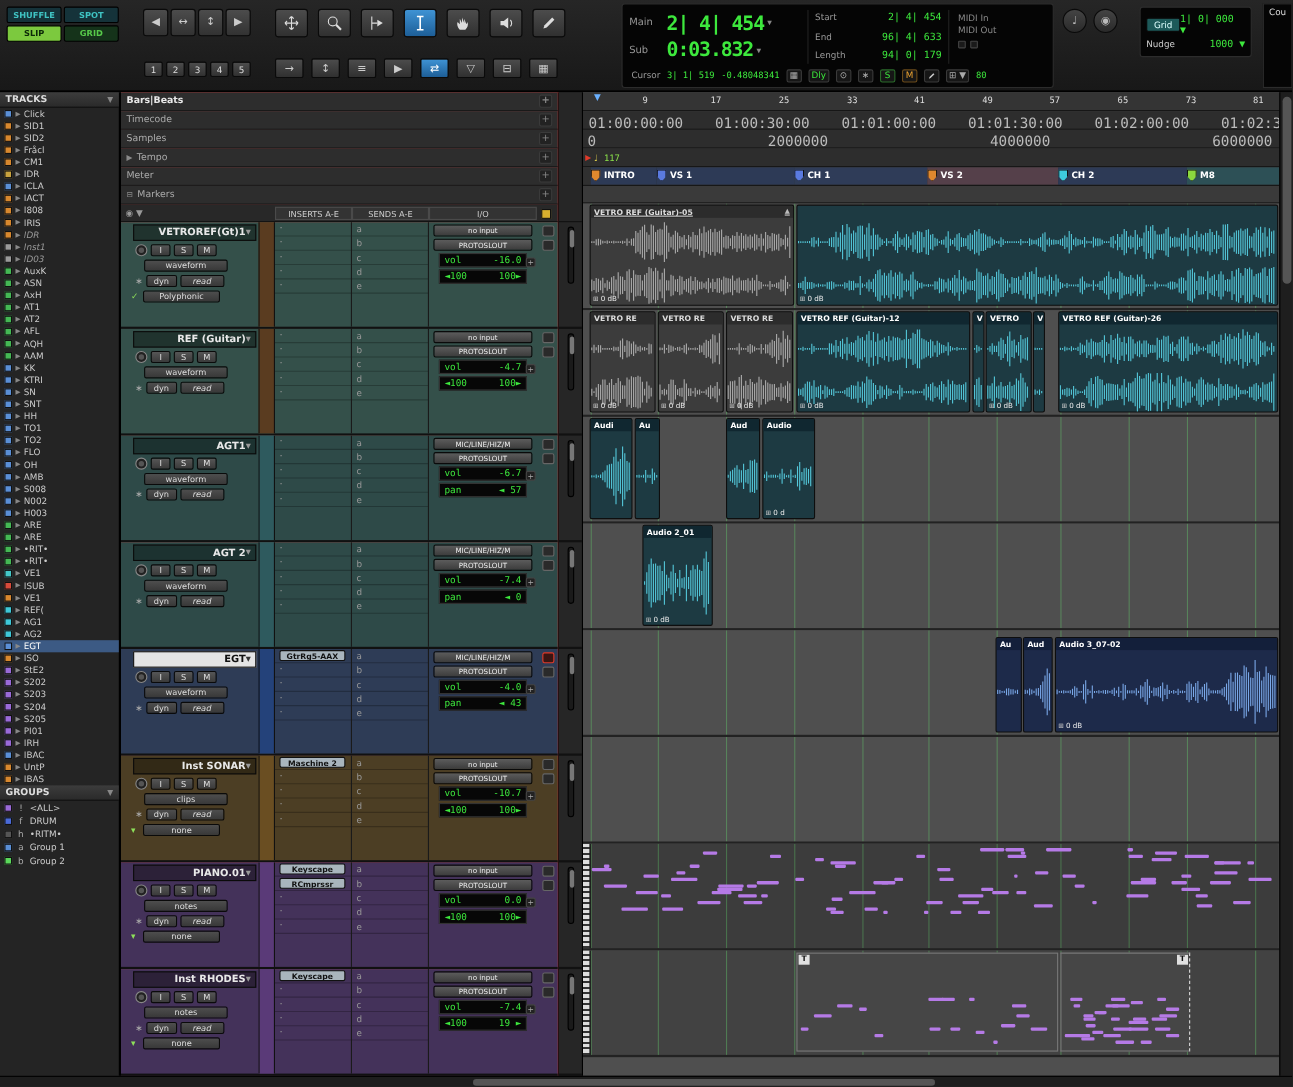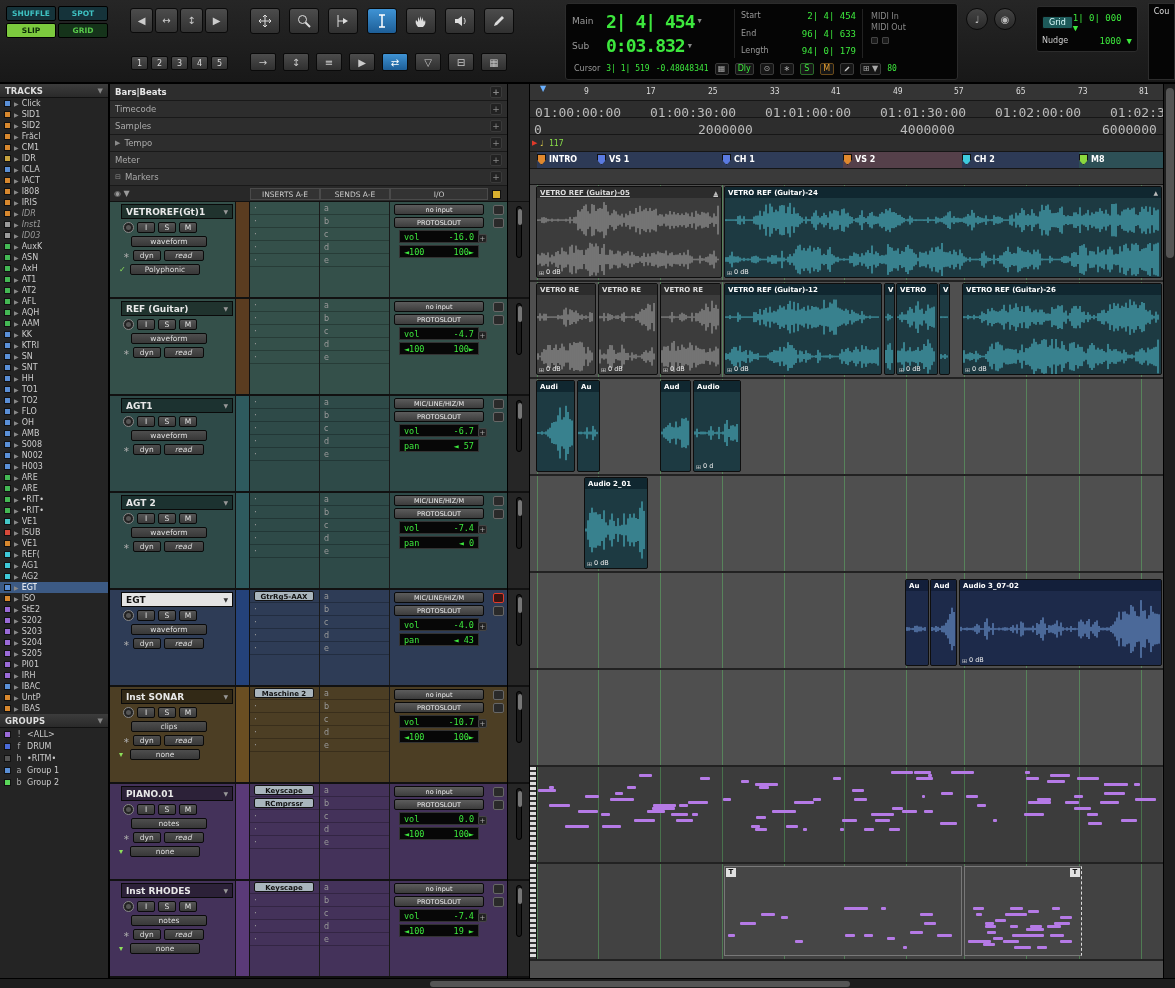--- a/index.html
+++ b/index.html
@@ -68,21 +68,21 @@
 .rlab .plus{margin-left:auto;color:#888;font-size:9px;width:12px;height:12px;border:1px solid #3a3a3a;border-radius:2px;display:flex;align-items:center;justify-content:center;background:#222}
 .rlab .pre{color:#8a8a8a;font-size:7px}
 .col-heads{height:16px;position:relative;background:#282828;border-bottom:1px solid #111;flex:none}
 .colh{position:absolute;top:2px;height:12px;border:1px solid #4a4a4a;background:#333;font-size:7.5px;color:#ccc;text-align:center;line-height:11px}
 .yellowdot{position:absolute;left:382px;top:4px;width:9px;height:9px;background:#d8b02e;border:1px solid #111}
 .ch-ic{position:absolute;left:4px;top:3px;font-size:8px;color:#999}
 
 
 .strip{height:97px;position:relative;border-bottom:2px solid #111;display:flex}
 .sc{width:125px;position:relative;flex:none;padding:1px 0 0 3px}
-.tname{height:15px;margin:1px 2px 0 8px;border:1px solid #0a0a0a;display:flex;align-items:center;justify-content:space-between;padding:0 4px;font-size:9px;font-weight:bold;color:#e8e8e8}
+.tname{height:15px;margin:1px 2px 0 8px;border:1px solid #0a0a0a;display:flex;align-items:center;justify-content:flex-end;padding:0 4px;font-size:9px;font-weight:bold;color:#e8e8e8}
 .tname.selname{color:#111}
 .ncaret{font-size:6px;color:#999}
 .selname .ncaret{color:#333}
 .btnrow{display:flex;gap:3px;margin:3px 0 0 10px;align-items:center}
 .recbtn{width:11px;height:11px;border-radius:50%;background:#222;border:1px solid #888;position:relative}
 .recbtn::after{content:"";position:absolute;left:2px;top:2px;width:5px;height:5px;border-radius:50%;background:#555}
 .tbtn{width:18px;height:11px;background:linear-gradient(#565656,#3a3a3a);border:1px solid #0a0a0a;border-radius:2px;font-size:7.5px;color:#e0e0e0;display:flex;align-items:center;justify-content:center}
 .viewbtn{width:76px;height:11px;margin:3px 0 0 18px;background:linear-gradient(#4e4e4e,#383838);border:1px solid #0a0a0a;border-radius:2px;font-size:7.5px;color:#ddd;text-align:center;line-height:10px}
 .dynrow{display:flex;gap:3px;margin:3px 0 0 10px;align-items:center}
 .staricon{font-size:8px;color:#aaa}
@@ -1411,24 +1411,20 @@
               </div>
               <svg class="wave" width="184" height="82">
                 <path d="M1 21.3L1 23.0M3 21.3L3 22.9M5 19.4L5 24.9M7 19.1L7 25.2M9 19.8L9 24.5M11 20.9L11 23.4M13 21.3L13 22.9M15 20.6L15 23.7M17 21.3L17 22.9M19 21.3L19 22.9M21 20.8L21 23.4M23 21.3L23 22.9M25 21.3L25 22.9M27 21.3L27 22.9M29 20.8L29 23.5M31 21.3L31 22.9M33 18.9L33 25.4M35 21.3L35 22.9M37 19.1L37 25.2M39 18.7L39 25.6M41 12.0L41 32.3M43 13.5L43 30.8M45 11.1L45 33.2M47 7.9L47 36.3M49 6.4L49 37.8M51 13.2L51 31.1M53 15.5L53 28.7M55 6.1L55 38.2M57 6.9L57 37.4M59 13.0L59 31.2M61 10.8L61 33.5M63 10.0L63 34.3M65 10.7L65 33.5M67 4.1L67 40.2M69 7.0L69 37.3M71 13.5L71 30.8M73 17.2L73 27.1M75 15.3L75 28.9M77 11.8L77 32.5M79 13.3L79 31.0M81 16.5L81 27.8M83 17.6L83 26.7M85 15.7L85 28.6M87 19.4L87 24.9M89 15.6L89 28.7M91 17.2L91 27.1M93 12.9L93 31.3M95 15.6L95 28.7M97 15.8L97 28.5M99 10.0L99 34.3M101 14.1L101 30.2M103 7.8L103 36.4M105 13.2L105 31.0M107 11.6L107 32.7M109 10.2L109 34.1M111 13.1L111 31.2M113 9.9L113 34.4M115 12.9L115 31.4M117 11.8L117 32.4M119 10.7L119 33.6M121 17.4L121 26.9M123 16.1L123 28.2M125 16.5L125 27.8M127 18.6L127 25.7M129 15.8L129 28.5M131 16.6L131 27.7M133 13.0L133 31.2M135 16.4L135 27.9M137 13.9L137 30.4M139 16.4L139 27.9M141 15.0L141 29.3M143 17.1L143 27.2M145 15.5L145 28.7M147 17.0L147 27.2M149 14.4L149 29.9M151 15.5L151 28.8M153 18.3L153 26.0M155 14.4L155 29.9M157 18.9L157 25.4M159 12.8L159 31.5M161 15.7L161 28.6M163 16.8L163 27.5M165 13.9L165 30.4M167 14.5L167 29.7M169 15.4L169 28.9M171 14.4L171 29.9M173 18.3L173 26.0M175 19.5L175 24.8M177 15.4L177 28.8M179 18.2L179 26.1M181 7.7L181 36.5M1 56.2L1 66.8M3 57.4L3 65.6M5 54.8L5 68.2M7 55.5L7 67.5M9 57.1L9 65.9M11 54.4L11 68.6M13 59.4L13 63.6M15 56.7L15 66.3M17 58.2L17 64.8M19 54.1L19 68.9M21 53.0L21 70.0M23 56.2L23 66.8M25 49.6L25 73.4M27 53.2L27 69.8M29 53.7L29 69.3M31 56.5L31 66.5M33 48.5L33 74.5M35 46.8L35 76.2M37 54.8L37 68.2M39 47.6L39 75.4M41 51.5L41 71.5M43 52.1L43 70.9M45 51.9L45 71.1M47 57.0L47 66.0M49 51.7L49 71.3M51 50.2L51 72.8M53 44.8L53 78.2M55 45.8L55 77.2M57 48.6L57 74.4M59 45.4L59 77.6M61 48.2L61 74.8M63 56.0L63 67.0M65 49.9L65 73.1M67 46.0L67 77.0M69 56.8L69 66.2M71 56.9L71 66.1M73 51.7L73 71.3M75 52.6L75 70.4M77 56.2L77 66.8M79 55.6L79 67.4M81 52.7L81 70.3M83 53.5L83 69.5M85 57.5L85 65.5M87 55.7L87 67.3M89 54.9L89 68.1M91 53.2L91 69.8M93 57.4L93 65.6M95 53.9L95 69.1M97 56.7L97 66.3M99 58.1L99 64.9M101 58.0L101 65.0M103 59.4L103 63.6M105 58.0L105 65.0M107 54.8L107 68.2M109 58.9L109 64.1M111 55.5L111 67.5M113 58.3L113 64.7M115 55.0L115 68.0M117 54.7L117 68.3M119 56.3L119 66.7M121 53.3L121 69.7M123 54.5L123 68.5M125 55.0L125 68.0M127 55.3L127 67.7M129 52.5L129 70.5M131 57.3L131 65.7M133 55.2L133 67.8M135 54.3L135 68.7M137 57.1L137 65.9M139 56.7L139 66.3M141 56.6L141 66.4M143 55.0L143 68.0M145 57.2L145 65.8M147 54.4L147 68.6M149 56.7L149 66.3M151 51.8L151 71.2M153 57.5L153 65.5M155 58.4L155 64.6M157 60.7L157 62.3M159 60.7L159 62.3M161 60.6L161 62.4M163 57.5L163 65.5M165 60.1L165 62.9M167 60.4L167 62.6M169 59.1L169 63.9M171 58.5L171 64.5M173 55.8L173 67.2M175 56.3L175 66.7M177 52.6L177 70.4M179 58.4L179 64.6M181 60.7L181 62.3" stroke="#ababab" stroke-width="1" fill="none"></path>
               </svg>
               <div class="clip-gain">
                 <span class="gicon">⊞</span>
                 <span>0 dB</span>
               </div>
             </div>
             <div class="clip teal" style="left: 194px; width: 438px;">
-              <div class="clip-name">
-                <span>VETRO REF (Guitar)-24</span>
-                <span class="metic">▲</span>
-              </div>
               <svg class="wave" width="436" height="82">
                 <path d="M1 21.2L1 23.1M3 21.3L3 22.9M5 21.3L5 22.9M7 21.3L7 22.9M9 21.3L9 22.9M11 21.2L11 23.1M13 18.1L13 26.2M15 17.5L15 26.8M17 20.7L17 23.6M19 18.2L19 26.1M21 21.3L21 22.9M23 21.3L23 22.9M25 21.3L25 22.9M27 21.3L27 23.0M29 18.6L29 25.7M31 17.7L31 26.6M33 17.5L33 26.8M35 12.7L35 31.6M37 17.9L37 26.4M39 13.4L39 30.9M41 6.6L41 37.7M43 15.4L43 28.9M45 5.6L45 38.7M47 8.6L47 35.7M49 14.2L49 30.1M51 11.6L51 32.7M53 13.3L53 31.0M55 7.7L55 36.5M57 7.0L57 37.3M59 7.3L59 37.0M61 15.2L61 29.1M63 8.8L63 35.5M65 4.9L65 39.3M67 16.0L67 28.3M69 9.4L69 34.9M71 15.5L71 28.8M73 15.2L73 29.1M75 18.0L75 26.3M77 19.4L77 24.8M79 21.3L79 22.9M81 18.6L81 25.7M83 21.0L83 23.2M85 21.2L85 23.1M87 18.4L87 25.9M89 14.7L89 29.6M91 12.3L91 32.0M93 17.8L93 26.5M95 19.6L95 24.7M97 18.0L97 26.3M99 14.8L99 29.4M101 17.0L101 27.3M103 19.4L103 24.9M105 13.3L105 31.0M107 15.4L107 28.8M109 12.1L109 32.2M111 12.5L111 31.8M113 13.1L113 31.2M115 17.4L115 26.9M117 11.2L117 33.1M119 10.5L119 33.8M121 15.5L121 28.7M123 14.7L123 29.6M125 18.2L125 26.1M127 19.0L127 25.3M129 21.3L129 22.9M131 20.1L131 24.2M133 19.7L133 24.6M135 17.0L135 27.3M137 12.3L137 32.0M139 19.0L139 25.3M141 20.2L141 24.0M143 18.2L143 26.1M145 15.0L145 29.3M147 13.9L147 30.4M149 17.7L149 26.6M151 18.3L151 26.0M153 18.7L153 25.6M155 15.8L155 28.5M157 14.1L157 30.2M159 15.4L159 28.9M161 11.1L161 33.2M163 12.5L163 31.8M165 10.1L165 34.2M167 14.2L167 30.1M169 14.0L169 30.2M171 15.1L171 29.2M173 17.0L173 27.3M175 16.8L175 27.5M177 18.9L177 25.4M179 20.0L179 24.3M181 21.3L181 22.9M183 20.8L183 23.5M185 17.7L185 26.6M187 19.6L187 24.7M189 21.3L189 22.9M191 21.2L191 23.1M193 21.3L193 22.9M195 21.3L195 22.9M197 21.3L197 22.9M199 21.3L199 23.0M201 21.3L201 22.9M203 19.3L203 24.9M205 21.2L205 23.1M207 21.3L207 22.9M209 21.3L209 23.0M211 18.7L211 25.6M213 19.7L213 24.6M215 20.5L215 23.8M217 20.0L217 24.3M219 18.5L219 25.8M221 17.5L221 26.8M223 14.3L223 30.0M225 13.2L225 31.1M227 19.8L227 24.5M229 18.2L229 26.0M231 19.9L231 24.4M233 19.7L233 24.6M235 20.2L235 24.1M237 20.4L237 23.9M239 19.4L239 24.9M241 18.6L241 25.7M243 16.0L243 28.3M245 17.6L245 26.7M247 11.9L247 32.4M249 14.8L249 29.5M251 19.6L251 24.7M253 18.0L253 26.2M255 19.2L255 25.1M257 19.8L257 24.5M259 20.3L259 23.9M261 17.4L261 26.9M263 20.9L263 23.4M265 21.3L265 22.9M267 21.0L267 23.3M269 17.2L269 27.0M271 18.9L271 25.4M273 18.5L273 25.8M275 18.8L275 25.4M277 19.9L277 24.3M279 21.3L279 22.9M281 21.3L281 22.9M283 21.3L283 22.9M285 17.5L285 26.7M287 16.6L287 27.7M289 20.6L289 23.7M291 14.7L291 29.6M293 17.4L293 26.8M295 15.0L295 29.3M297 10.2L297 34.1M299 12.1L299 32.2M301 17.3L301 27.0M303 16.0L303 28.3M305 17.4L305 26.9M307 11.2L307 33.1M309 15.2L309 29.1M311 17.8L311 26.5M313 18.5L313 25.7M315 13.4L315 30.9M317 6.8L317 37.5M319 12.0L319 32.2M321 7.8L321 36.5M323 6.5L323 37.7M325 11.8L325 32.5M327 15.2L327 29.1M329 15.1L329 29.2M331 14.9L331 29.4M333 14.3L333 30.0M335 10.1L335 34.2M337 8.6L337 35.7M339 17.0L339 27.3M341 18.3L341 26.0M343 17.3L343 27.0M345 18.0L345 26.3M347 18.1L347 26.2M349 14.4L349 29.8M351 14.3L351 30.0M353 16.2L353 28.1M355 9.3L355 35.0M357 17.7L357 26.5M359 16.7L359 27.5M361 15.3L361 29.0M363 11.9L363 32.4M365 17.4L365 26.9M367 14.4L367 29.9M369 15.8L369 28.5M371 13.6L371 30.7M373 13.8L373 30.5M375 10.2L375 34.1M377 13.0L377 31.2M379 15.6L379 28.7M381 11.7L381 32.5M383 15.8L383 28.4M385 17.5L385 26.8M387 6.0L387 38.3M389 6.0L389 38.3M391 5.6L391 38.7M393 16.4L393 27.9M395 17.4L395 26.9M397 13.4L397 30.9M399 11.6L399 32.7M401 11.4L401 32.9M403 9.8L403 34.5M405 11.8L405 32.5M407 10.4L407 33.9M409 9.5L409 34.8M411 16.3L411 28.0M413 17.1L413 27.2M415 13.9L415 30.4M417 8.8L417 35.4M419 10.8L419 33.5M421 8.2L421 36.1M423 13.7L423 30.6M425 8.7L425 35.5M427 17.0L427 27.3M429 9.6L429 34.7M431 12.4L431 31.9M433 11.5L433 32.7M1 59.2L1 63.8M3 59.1L3 63.9M5 57.4L5 65.6M7 53.7L7 69.3M9 58.3L9 64.7M11 58.6L11 64.4M13 58.3L13 64.7M15 59.5L15 63.5M17 60.6L17 62.4M19 59.8L19 63.2M21 60.7L21 62.3M23 60.3L23 62.7M25 60.7L25 62.3M27 58.6L27 64.4M29 58.1L29 64.9M31 57.7L31 65.3M33 58.7L33 64.3M35 60.3L35 62.7M37 60.7L37 62.3M39 60.7L39 62.3M41 60.7L41 62.3M43 58.5L43 64.5M45 59.3L45 63.7M47 57.0L47 66.0M49 57.4L49 65.6M51 57.2L51 65.8M53 59.5L53 63.5M55 59.6L55 63.4M57 52.8L57 70.2M59 59.5L59 63.5M61 60.7L61 62.3M63 58.7L63 64.3M65 56.1L65 66.9M67 58.2L67 64.8M69 55.4L69 67.6M71 51.2L71 71.8M73 47.7L73 75.3M75 46.7L75 76.3M77 52.3L77 70.7M79 49.9L79 73.1M81 52.7L81 70.3M83 50.3L83 72.7M85 47.6L85 75.4M87 53.5L87 69.5M89 49.7L89 73.3M91 51.8L91 71.2M93 49.0L93 74.0M95 50.6L95 72.4M97 57.2L97 65.8M99 55.8L99 67.2M101 57.0L101 66.0M103 51.5L103 71.5M105 49.0L105 74.0M107 56.1L107 66.9M109 57.5L109 65.5M111 59.3L111 63.7M113 58.8L113 64.2M115 60.5L115 62.5M117 60.7L117 62.3M119 60.2L119 62.8M121 60.7L121 62.3M123 60.7L123 62.3M125 57.7L125 65.3M127 58.0L127 65.0M129 54.4L129 68.6M131 55.4L131 67.6M133 56.1L133 66.9M135 58.7L135 64.3M137 55.2L137 67.8M139 57.3L139 65.7M141 54.4L141 68.6M143 52.1L143 70.9M145 55.0L145 68.0M147 47.5L147 75.5M149 56.3L149 66.7M151 53.4L151 69.6M153 54.9L153 68.1M155 57.8L155 65.2M157 57.1L157 65.9M159 57.4L159 65.6M161 56.6L161 66.4M163 46.1L163 76.9M165 49.0L165 74.0M167 49.7L167 73.3M169 52.8L169 70.2M171 52.5L171 70.5M173 50.3L173 72.7M175 55.9L175 67.1M177 52.9L177 70.1M179 53.8L179 69.2M181 49.0L181 74.0M183 46.9L183 76.1M185 50.7L185 72.3M187 51.1L187 71.9M189 54.7L189 68.3M191 56.2L191 66.8M193 59.7L193 63.3M195 53.8L195 69.2M197 54.7L197 68.3M199 54.8L199 68.2M201 53.4L201 69.6M203 56.6L203 66.4M205 52.6L205 70.4M207 49.6L207 73.4M209 53.9L209 69.1M211 49.3L211 73.7M213 48.5L213 74.5M215 51.2L215 71.8M217 45.0L217 78.0M219 53.8L219 69.2M221 54.2L221 68.8M223 54.4L223 68.6M225 53.1L225 69.9M227 56.2L227 66.8M229 51.7L229 71.3M231 53.8L231 69.2M233 57.2L233 65.8M235 51.5L235 71.5M237 55.2L237 67.8M239 58.3L239 64.7M241 59.4L241 63.6M243 60.7L243 62.3M245 59.2L245 63.8M247 60.7L247 62.3M249 60.7L249 62.3M251 60.6L251 62.4M253 60.7L253 62.3M255 60.1L255 62.9M257 55.2L257 67.8M259 53.4L259 69.6M261 57.6L261 65.4M263 59.6L263 63.4M265 60.0L265 63.0M267 60.7L267 62.3M269 56.7L269 66.3M271 60.7L271 62.3M273 60.0L273 63.0M275 57.4L275 65.6M277 57.3L277 65.7M279 54.3L279 68.7M281 53.0L281 70.0M283 48.8L283 74.2M285 53.9L285 69.1M287 55.9L287 67.1M289 54.9L289 68.1M291 55.4L291 67.6M293 48.7L293 74.3M295 49.9L295 73.1M297 52.6L297 70.4M299 53.6L299 69.4M301 53.9L301 69.1M303 52.1L303 70.9M305 54.5L305 68.5M307 56.2L307 66.8M309 51.6L309 71.4M311 53.7L311 69.3M313 51.6L313 71.4M315 55.6L315 67.4M317 60.4L317 62.6M319 60.7L319 62.3M321 60.7L321 62.3M323 60.7L323 62.3M325 57.8L325 65.2M327 59.7L327 63.3M329 60.7L329 62.3M331 60.7L331 62.3M333 60.7L333 62.3M335 60.6L335 62.4M337 59.1L337 63.9M339 57.9L339 65.1M341 57.9L341 65.1M343 58.4L343 64.6M345 59.7L345 63.3M347 55.1L347 67.9M349 54.0L349 69.0M351 54.4L351 68.6M353 57.0L353 66.0M355 48.0L355 75.0M357 47.3L357 75.7M359 46.1L359 76.9M361 49.7L361 73.3M363 57.4L363 65.6M365 52.9L365 70.1M367 53.2L367 69.8M369 53.5L369 69.5M371 56.4L371 66.6M373 48.7L373 74.3M375 54.4L375 68.6M377 52.9L377 70.1M379 51.6L379 71.4M381 56.6L381 66.4M383 51.3L383 71.7M385 48.7L385 74.3M387 51.5L387 71.5M389 56.6L389 66.4M391 55.7L391 67.3M393 56.1L393 66.9M395 48.3L395 74.7M397 53.4L397 69.6M399 46.9L399 76.1M401 45.7L401 77.3M403 50.2L403 72.8M405 52.7L405 70.3M407 45.6L407 77.4M409 46.6L409 76.4M411 45.1L411 77.9M413 46.9L413 76.1M415 53.1L415 69.9M417 51.1L417 71.9M419 50.3L419 72.7M421 49.8L421 73.2M423 46.2L423 76.8M425 45.0L425 78.0M427 52.9L427 70.1M429 46.3L429 76.7M431 45.6L431 77.4M433 44.7L433 78.3" stroke="#54c8da" stroke-width="1" fill="none"></path>
               </svg>
               <div class="clip-gain">
                 <span class="gicon">⊞</span>
                 <span>0 dB</span>
               </div>
             </div>
           </div>
           <div class="lane">

